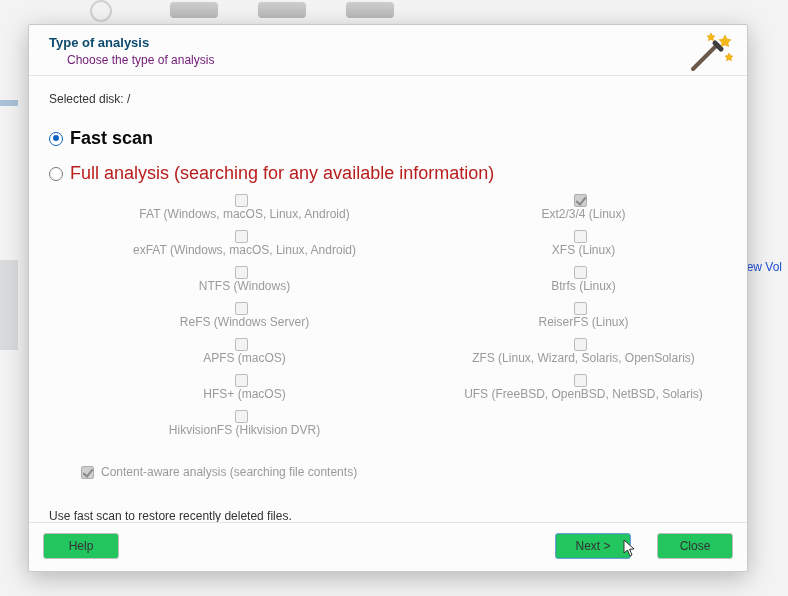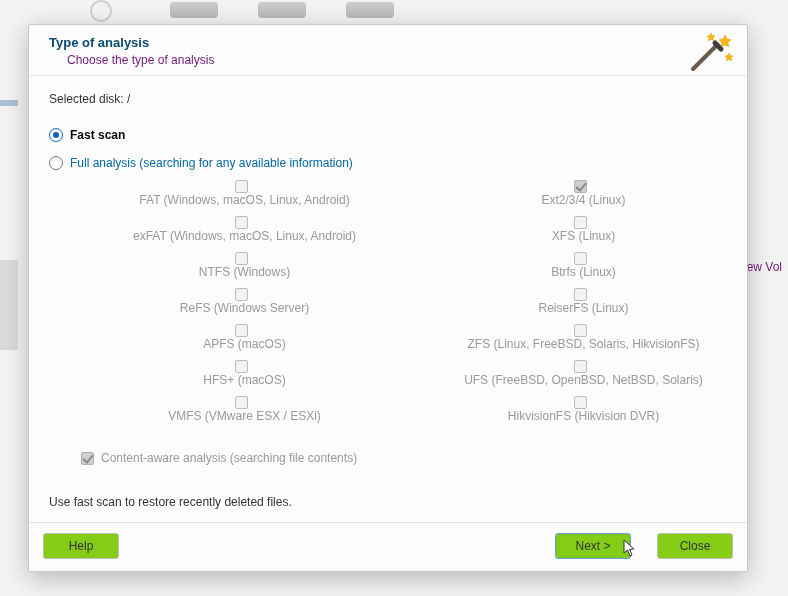--- a/index.html
+++ b/index.html
@@ -13,21 +13,21 @@
     overflow: hidden;
     position: relative;
   }
 
   
   .bg-icons { position: absolute; top: 2px; left: 70px; display: flex; gap: 40px; }
   .bg-disk { width: 48px; height: 16px; background: linear-gradient(#bdbdbd,#9e9e9e); border-radius: 4px; opacity: .7; }
   .bg-circle { position: absolute; top: 0; left: 90px; width: 22px; height: 22px; border: 2px solid #bbb; border-radius: 50%; opacity: .6; }
   .bg-legend { position: absolute; bottom: 28px; left: 34px; font-size: 11px; color: #888; display: flex; gap: 40px; align-items: center; opacity: .7; }
   .bg-legend span.sw { display:inline-block; width:10px; height:10px; margin-right:4px; vertical-align:middle; }
-  .bg-label { position:absolute; right:6px; top:260px; font-size:12px; color:#701a75; }
+  .bg-label { position:absolute; right:6px; top:260px; font-size:12px; color:#1d4ed8; }
   .bg-stripe { position:absolute; left:0; top:100px; width:18px; height:6px; background:#7aa0c4; opacity:.6; }
   .bg-stripe2 { position:absolute; left:0; top:260px; width:18px; height:90px; background:#d9dadb; }
 
   
   .dialog {
     position: absolute;
     left: 28px; top: 24px;
     width: 720px; height: 548px;
     background: #fcfcfc;
     border: 1px solid #c9c9c9;
@@ -79,22 +79,22 @@
   .radio {
     appearance:none; width:14px; height:14px; border:1.5px solid #777;
     border-radius:50%; margin:0 7px 0 0; position:relative; cursor:pointer;
     background:#fff;
   }
   .radio.checked { border-color:#0a64c2; }
   .radio.checked::after {
     content:""; position:absolute; left:2.5px; top:2.5px;
     width:6px; height:6px; border-radius:50%; background:#0a64c2;
   }
-  .radio-label { font-size:12px; color:#222; }
-  .radio-label.muted { color:#0369a1; }
+  .radio-label { font-size:18px; color:#222; }
+  .radio-label.muted { color:#b91c1c; }
 
   .fs-grid {
     display:grid;
     grid-template-columns: 1fr 1fr;
     column-gap: 20px;
     row-gap: 9px;
     margin: 0 0 0 36px;
   }
   .chk-row { display:flex; align-items:center;flex-direction:column; }
   .chk {
@@ -114,21 +114,21 @@
 
   .hint { margin: 30px 0 0 0; font-size:12px; color:#333; }
 
   .footer {
     border-top: 1px solid #e2e2e2;
     padding: 10px 14px 12px 14px;
     display:flex; align-items:center;
   }
   .btn {
     min-width: 76px; height:26px;
-    background:#84cc16; border:1px solid #bdbdbd; border-radius:3px;
+    background:#22c55e; border:1px solid #bdbdbd; border-radius:3px;
     font-size:12px; color:#333; cursor:pointer;
     display:inline-flex; align-items:center; justify-content:center;
     padding: 0 14px;
   }
   .btn.primary { border-color:#6fa3d6; box-shadow:0 0 0 1px rgba(40,120,200,.15) inset; }
   .footer .spacer { flex:1; }
   .footer .cursor {
     position:relative; left:-8px; top:2px;
   }
   .footer .gap { width:10px; }
@@ -225,36 +225,32 @@
           <span class="chk disabled"></span>
           <span class="chk-label">ReiserFS (Linux)</span>
         </div>
 
       <div class="chk-row">
           <span class="chk disabled"></span>
           <span class="chk-label">APFS (macOS)</span>
         </div>
       <div class="chk-row">
           <span class="chk disabled"></span>
-          <span class="chk-label">ZFS (Linux, FreeBSD, Solaris, HikvisionFS)</span>
+          <span class="chk-label">ZFS (Linux, Wizard, Solaris, OpenSolaris)</span>
         </div>
 
       <div class="chk-row">
           <span class="chk disabled"></span>
           <span class="chk-label">HFS+ (macOS)</span>
         </div>
       <div class="chk-row">
           <span class="chk disabled"></span>
           <span class="chk-label">UFS (FreeBSD, OpenBSD, NetBSD, Solaris)</span>
         </div>
 
-      <div class="chk-row">
-          <span class="chk disabled"></span>
-          <span class="chk-label">VMFS (VMware ESX / ESXi)</span>
-        </div>
       <div class="chk-row">
           <span class="chk disabled"></span>
           <span class="chk-label">HikvisionFS (Hikvision DVR)</span>
         </div>
     </div>
 
     <div class="content-aware">
       <span class="chk disabled checked"></span>
       <span class="chk-label">Content-aware analysis (searching file contents)</span>
     </div>

